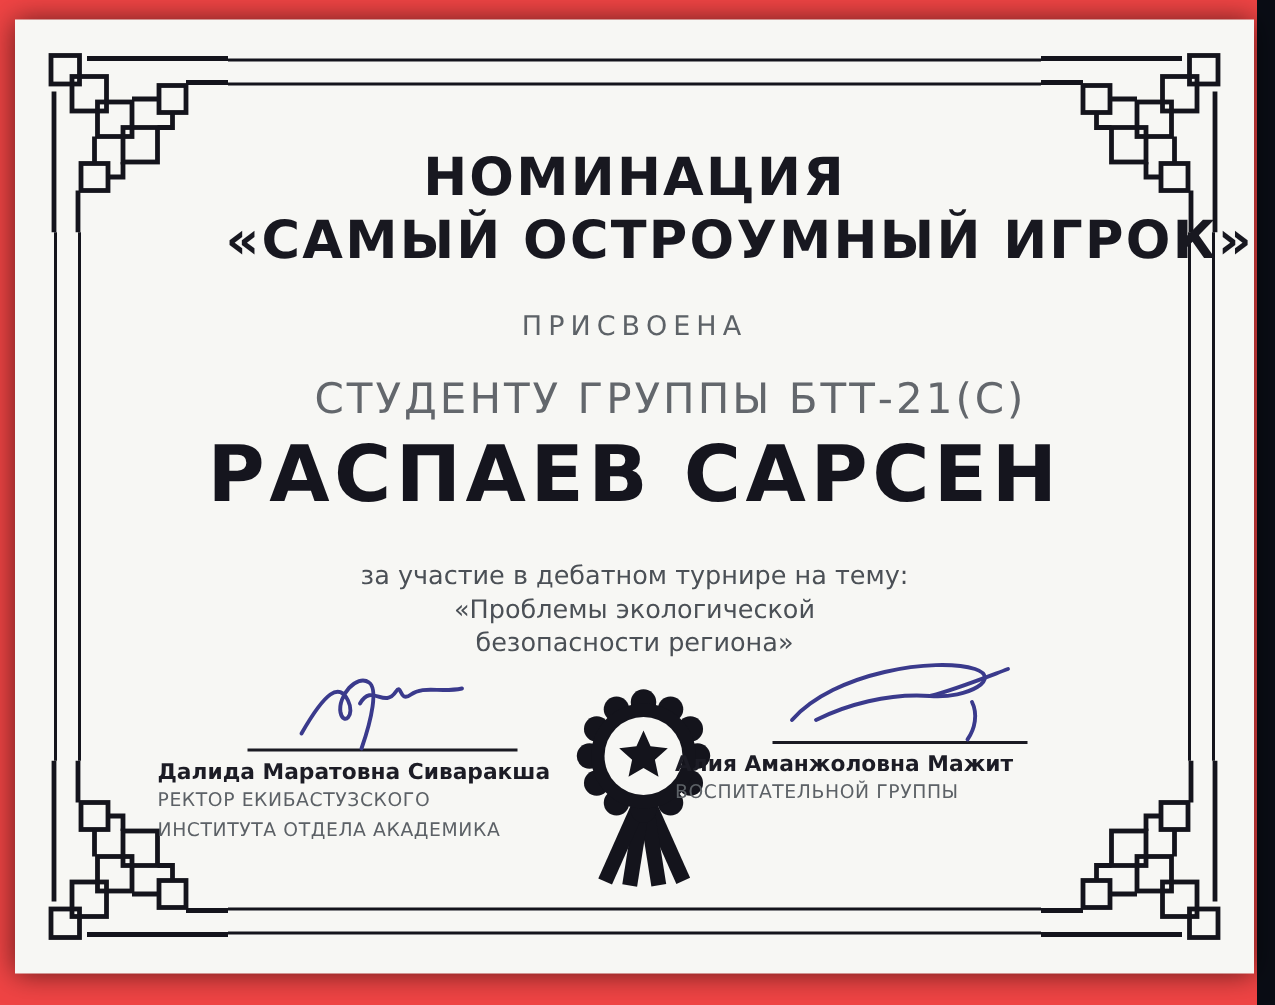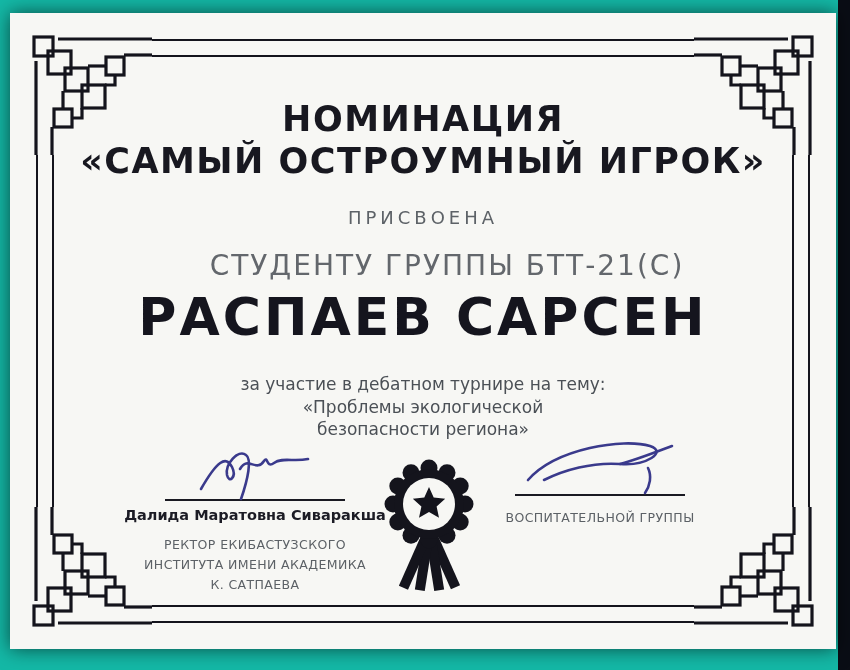--- a/index.html
+++ b/index.html
@@ -1,46 +1,46 @@
 <!DOCTYPE html>
 <html><head>
 <meta charset="utf-8">
 <style>
   html,body{margin:0;padding:0;width:850px;height:670px;overflow:hidden;
     background:#0a0d15;font-family:"DejaVu Sans","Liberation Sans",sans-serif;}
-  .stage{position:relative;width:838px;height:670px;background:#14b8a6;}
+  .stage{position:relative;width:838px;height:670px;background:#ef4444;}
   .paper{position:absolute;left:10px;top:13px;width:826px;height:636px;
     background:#f7f7f4;box-shadow:0 0 18px rgba(0,0,0,.6);}
   .border-outer{position:absolute;left:26px;top:26px;right:26px;bottom:26px;
     border:2.5px solid #14141c;}
   .border-inner{position:absolute;left:42px;top:42px;right:42px;bottom:42px;
     border:2px solid #14141c;}
   .corner{position:absolute;width:124px;height:124px;}
   .corner.tl{left:18px;top:18px;}
   .corner.tr{right:18px;top:18px;transform:scaleX(-1);}
   .corner.bl{left:18px;bottom:18px;transform:scaleY(-1);}
   .corner.br{right:18px;bottom:18px;transform:scale(-1,-1);}
   .centered{position:absolute;left:0;width:100%;text-align:center;}
   .title{font-weight:800;font-size:35px;letter-spacing:1.5px;color:#181820;
     font-family:"DejaVu Sans","Liberation Sans",sans-serif;}
   .t1{top:86px;}
-  .t2{top:128px;}
+  .t2{top:128px;text-align:right;}
   .awarded{top:194px;font-size:18px;letter-spacing:4px;color:#5d6267;}
   .group{top:236px;font-size:28px;letter-spacing:2px;color:#63676c;padding-left:24px;}
   .name{top:274px;font-size:52px;font-weight:800;letter-spacing:3px;color:#15151e;}
   .reason{top:360px;font-size:17px;line-height:22.5px;color:#4b5056;}
-  .sig-block{position:absolute;text-align:center;}
+  .sig-block{position:absolute;}
   .sig-block.left{left:95px;top:428px;width:300px;}
   .sig-block.right{left:440px;top:421px;width:300px;}
   .sig-scribble{position:relative;display:block;margin:0 auto;height:62px;}
   .sig-line{margin:0 auto;border-bottom:2.5px solid #1a1a22;}
   .sig-line.l{width:180px;margin-top:-4px;}
   .sig-line.r{width:170px;margin-top:-2px;}
   .sig-name{margin-top:6px;font-size:14.5px;font-weight:bold;color:#1c1c25;}
-  .sig-role{margin-top:12px;font-size:12.5px;line-height:20px;letter-spacing:.4px;
+  .sig-role{margin-top:0;font-size:12.5px;line-height:20px;letter-spacing:.4px;
     color:#5c6166;}
   .medal{position:absolute;left:368px;top:446px;width:102px;height:158px;}
   .hidden-defs{position:absolute;width:0;height:0;overflow:hidden;}
 </style>
 </head>
 <body>
 
 <svg class="hidden-defs" aria-hidden="true">
   <defs>
     <symbol id="corner-sym" viewBox="0 0 124 124">
@@ -103,22 +103,21 @@
       <svg class="sig-scribble" width="140" height="62" viewBox="0 0 120 62">
         <g fill="none" stroke="#3a3a8c" stroke-width="2.6" stroke-linecap="round">
           <path d="M6,48 C22,20 31,14 37,26 C42,36 34,43 32,34 C30,23 43,8 51,14 C57,18 53,38 46,58"></path>
           <path d="M45,28 C53,14 61,32 69,20 C73,14 71,28 79,22 C87,16 99,21 113,18"></path>
         </g>
       </svg>
       <div class="sig-line l"></div>
       <div class="sig-name">Далида Маратовна Сиваракша</div>
       <div class="sig-role">
         <div>РЕКТОР ЕКИБАСТУЗСКОГО</div>
-        <div>ИНСТИТУТА ИМЕНИ АКАДЕМИКА</div>
-        <div>К. САТПАЕВА</div>
+        <div>ИНСТИТУТА ОТДЕЛА АКАДЕМИКА</div>
       </div>
     </div>
 
     <svg class="medal" viewBox="0 0 102 158">
       <g fill="#14141c">
         <rect x="46.5" y="68" width="10" height="66" transform="rotate(-24 51 70)"></rect>
         <rect x="46.5" y="68" width="10" height="64" transform="rotate(-9 51 70)"></rect>
         <rect x="46.5" y="68" width="10" height="64" transform="rotate(9 51 70)"></rect>
         <rect x="46.5" y="68" width="10" height="66" transform="rotate(24 51 70)"></rect>
         <circle cx="87" cy="45" r="8.5"></circle>
@@ -141,19 +140,20 @@
 
     <div class="sig-block right">
       <svg class="sig-scribble" width="170" height="62" viewBox="0 0 160 62">
         <g fill="none" stroke="#3a3a8c" stroke-width="2.6" stroke-linecap="round">
           <path d="M8,46 C36,14 104,4 130,12 C148,18 126,32 100,30 C72,28 44,36 24,46"></path>
           <path d="M100,30 C116,26 136,18 152,12"></path>
           <path d="M128,34 C132,42 130,52 125,59"></path>
         </g>
       </svg>
       <div class="sig-line r"></div>
+      <div class="sig-name">Алия Аманжоловна Мажит</div>
       <div class="sig-role">
         <div>ВОСПИТАТЕЛЬНОЙ ГРУППЫ</div>
       </div>
     </div>
 
   </div>
 </div>
 
 </body></html>

